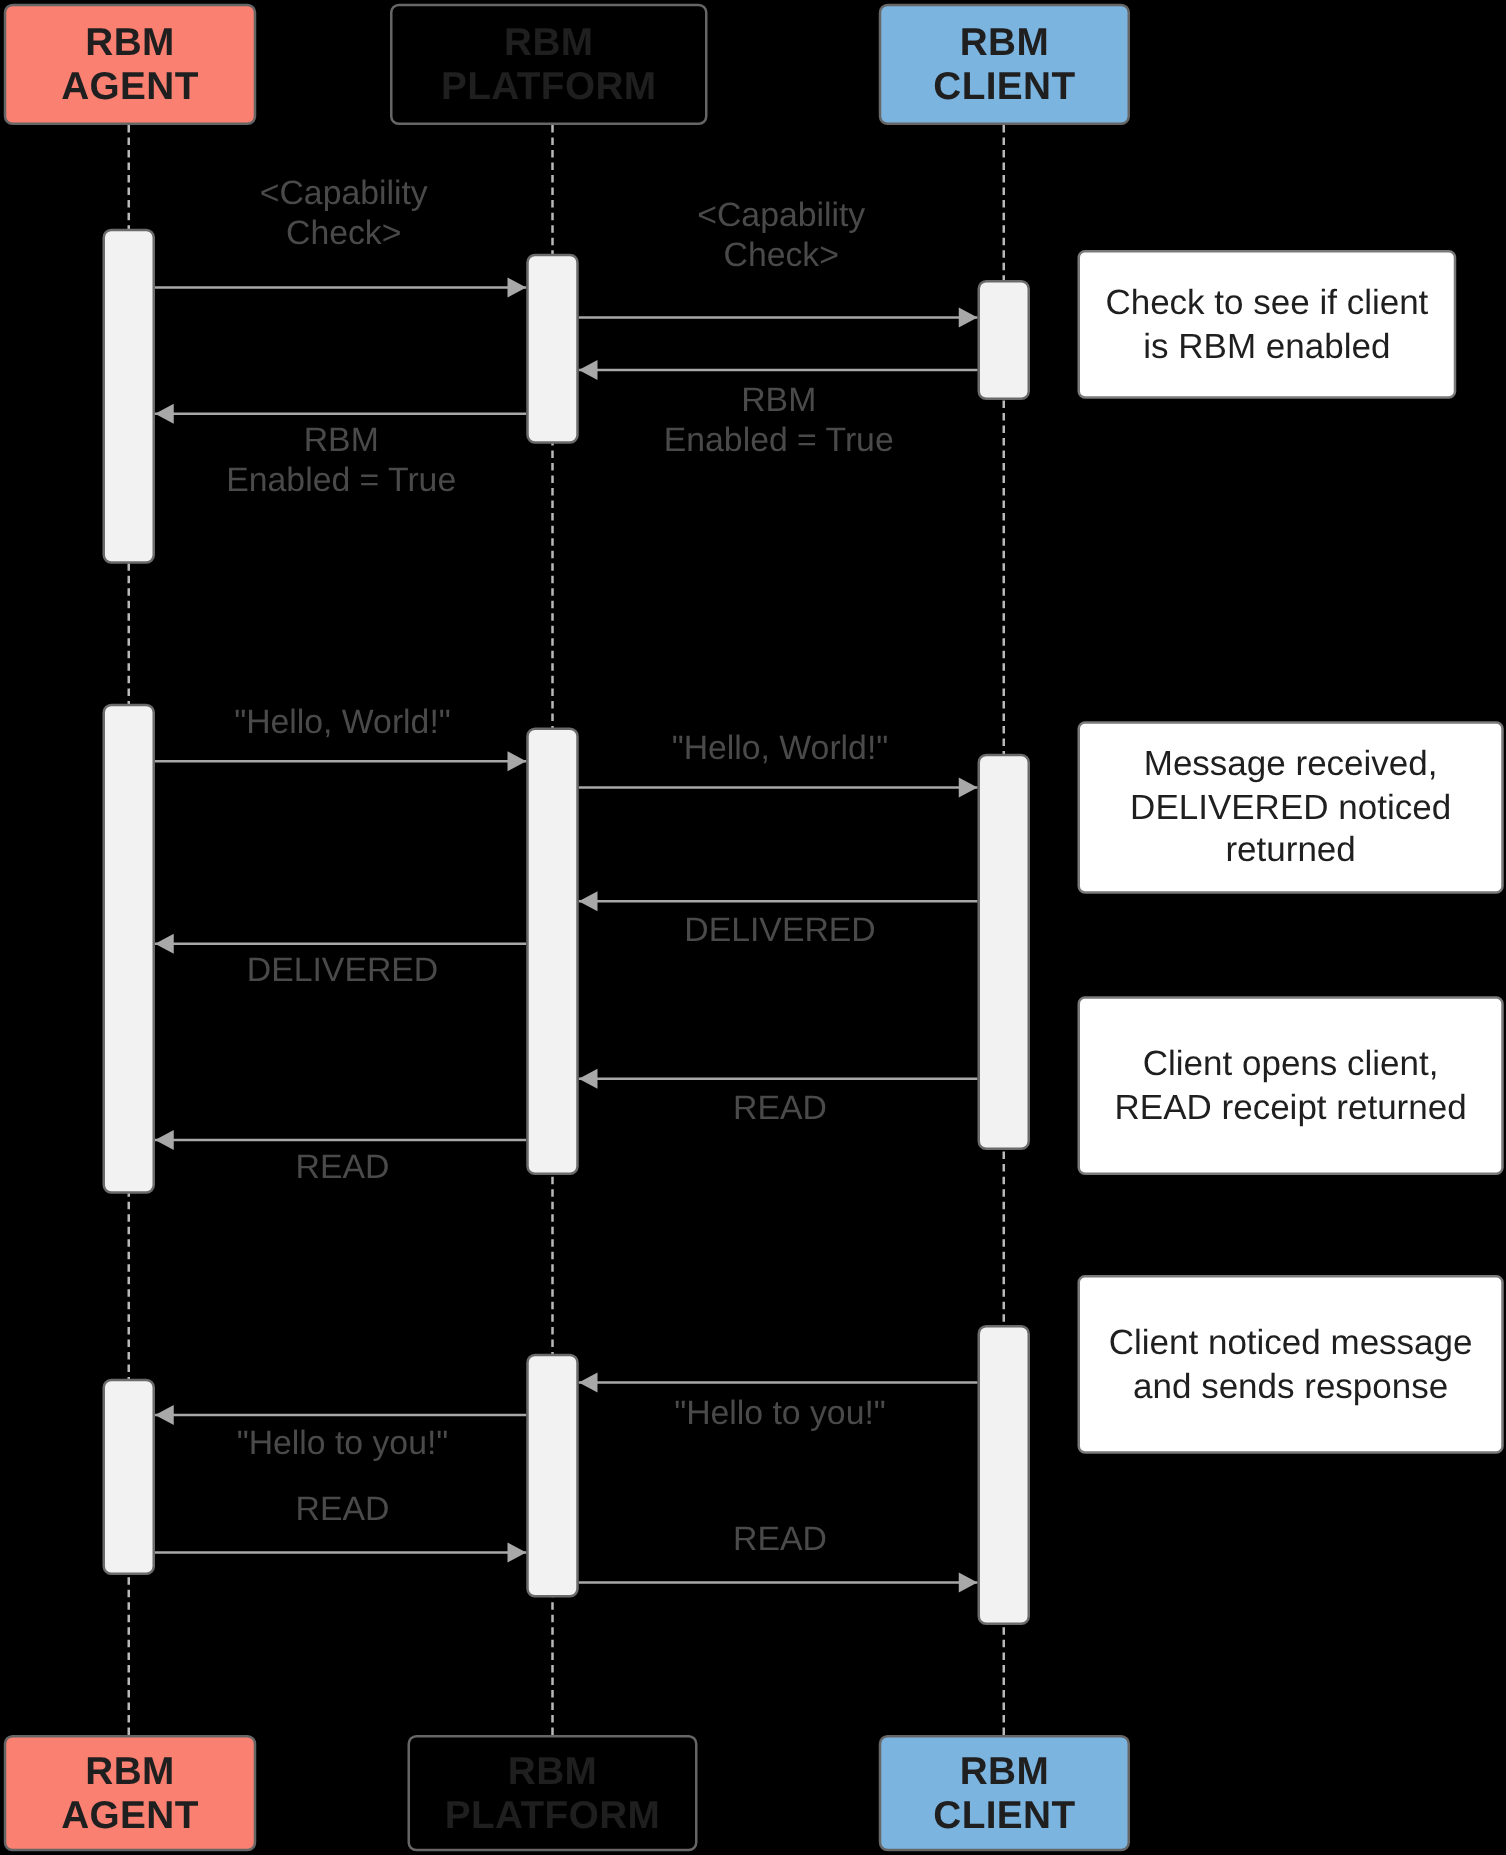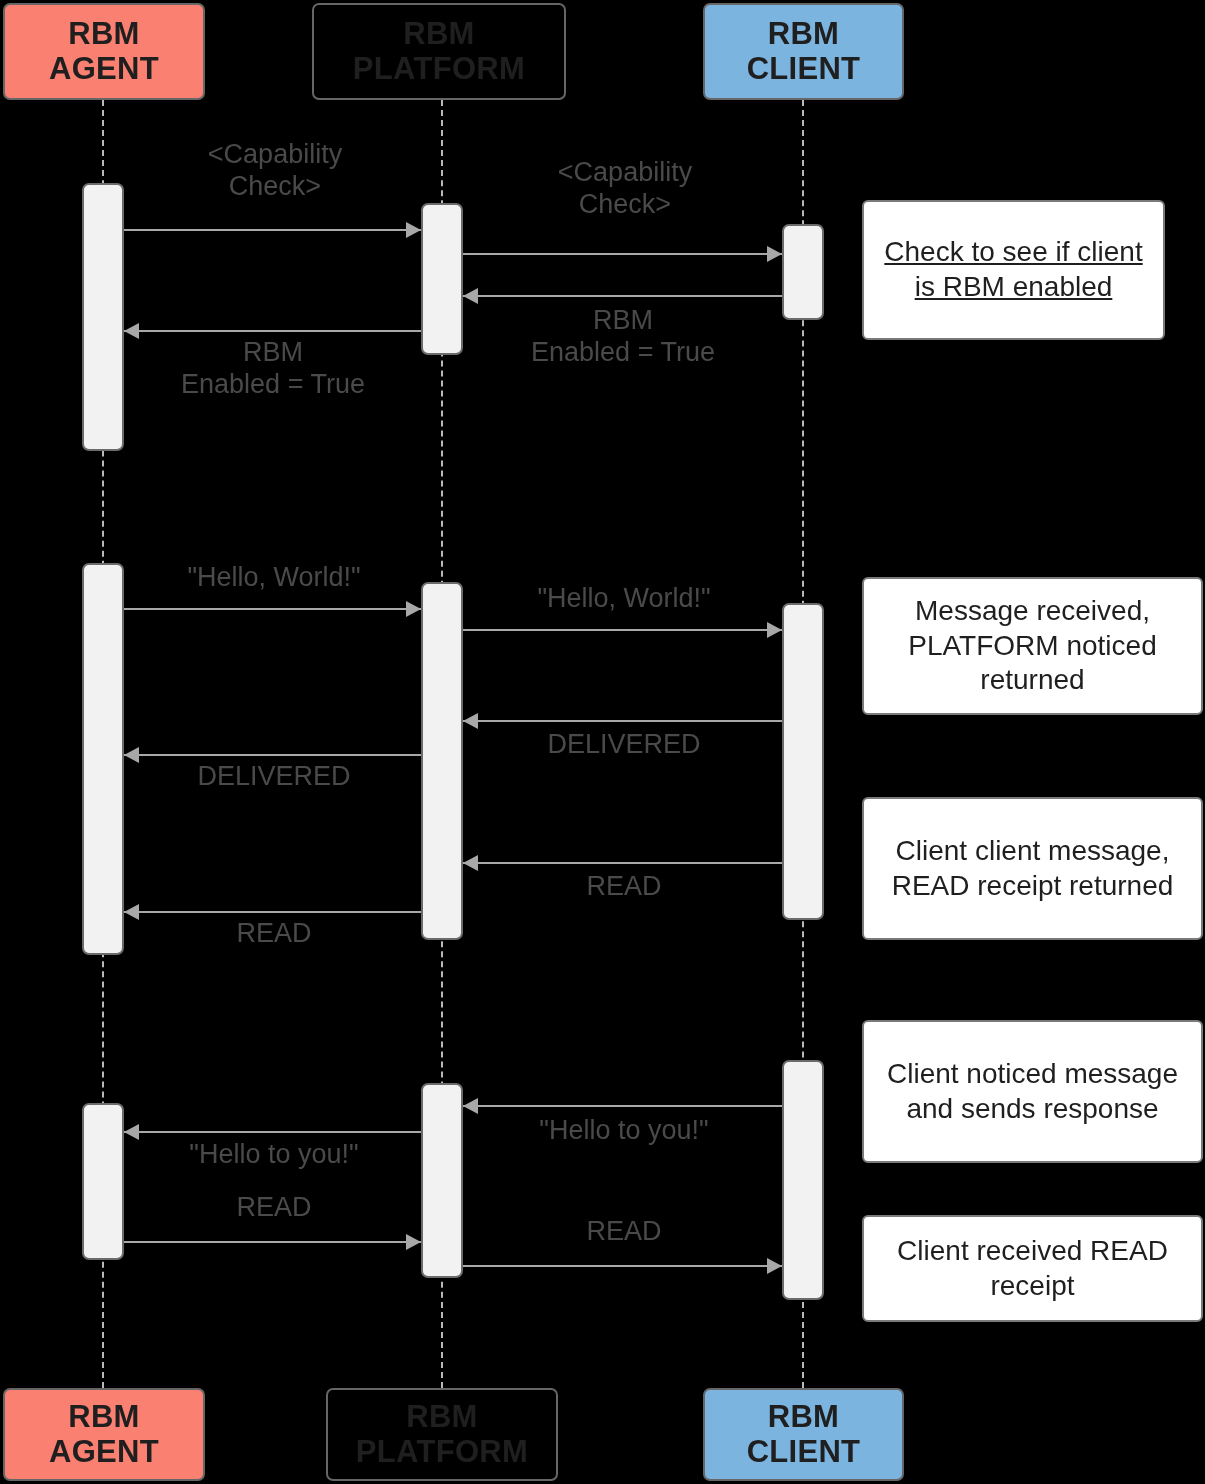--- a/index.html
+++ b/index.html
@@ -153,35 +153,32 @@
     <div class="msg-label" style="left: 468px; top: 1216px; width: 312px;">READ</div>
     <div class="activation" style="left: 82px; top: 183px; height: 268px;"></div>
     <div class="activation" style="left: 421px; top: 203px; height: 152px;"></div>
     <div class="activation" style="left: 782px; top: 224px; height: 96px;"></div>
     <div class="activation" style="left: 82px; top: 563px; height: 392px;"></div>
     <div class="activation" style="left: 421px; top: 582px; height: 358px;"></div>
     <div class="activation" style="left: 782px; top: 603px; height: 317px;"></div>
     <div class="activation" style="left: 782px; top: 1060px; height: 240px;"></div>
     <div class="activation" style="left: 421px; top: 1083px; height: 195px;"></div>
     <div class="activation" style="left: 82px; top: 1103px; height: 157px;"></div>
-    <div class="note" style="left: 862px; top: 200px; width: 303px; height: 140px; text-decoration: underline;">
+    <div class="note" style="left: 862px; top: 200px; width: 303px; height: 119px;">
       <span>Check to see if client is RBM enabled</span>
     </div>
     <div class="note" style="left: 862px; top: 577px; width: 341px; height: 138px;">
-      <span>Message received, PLATFORM noticed returned</span>
+      <span>Message received, DELIVERED noticed returned</span>
     </div>
     <div class="note" style="left: 862px; top: 797px; width: 341px; height: 143px;">
-      <span>Client client message, READ receipt returned</span>
+      <span>Client opens client, READ receipt returned</span>
     </div>
     <div class="note" style="left: 862px; top: 1020px; width: 341px; height: 143px;">
       <span>Client noticed message and sends response</span>
     </div>
-    <div class="note" style="left: 862px; top: 1215px; width: 341px; height: 107px;">
-      <span>Client received READ receipt</span>
-    </div>
     <div class="participant p-agent" style="left: 3px; top: 3px; width: 202px; height: 97px;">
       <span style="white-space: pre-line;">RBM
 AGENT</span>
     </div>
     <div class="participant p-agent" style="left: 3px; top: 1388px; width: 202px; height: 93px;">
       <span style="white-space: pre-line;">RBM
 AGENT</span>
     </div>
     <div class="participant p-platform" style="left: 312px; top: 3px; width: 254px; height: 97px;">
       <span style="white-space: pre-line;">RBM

